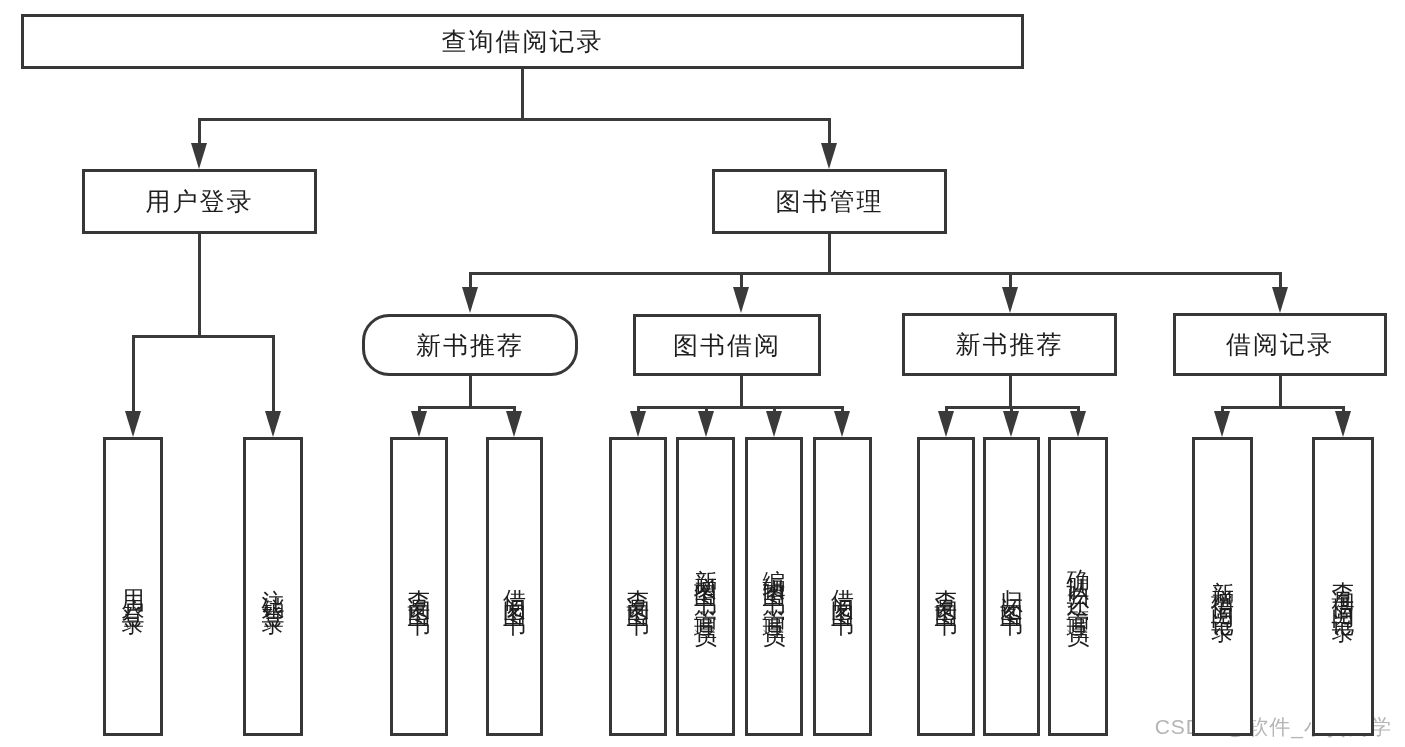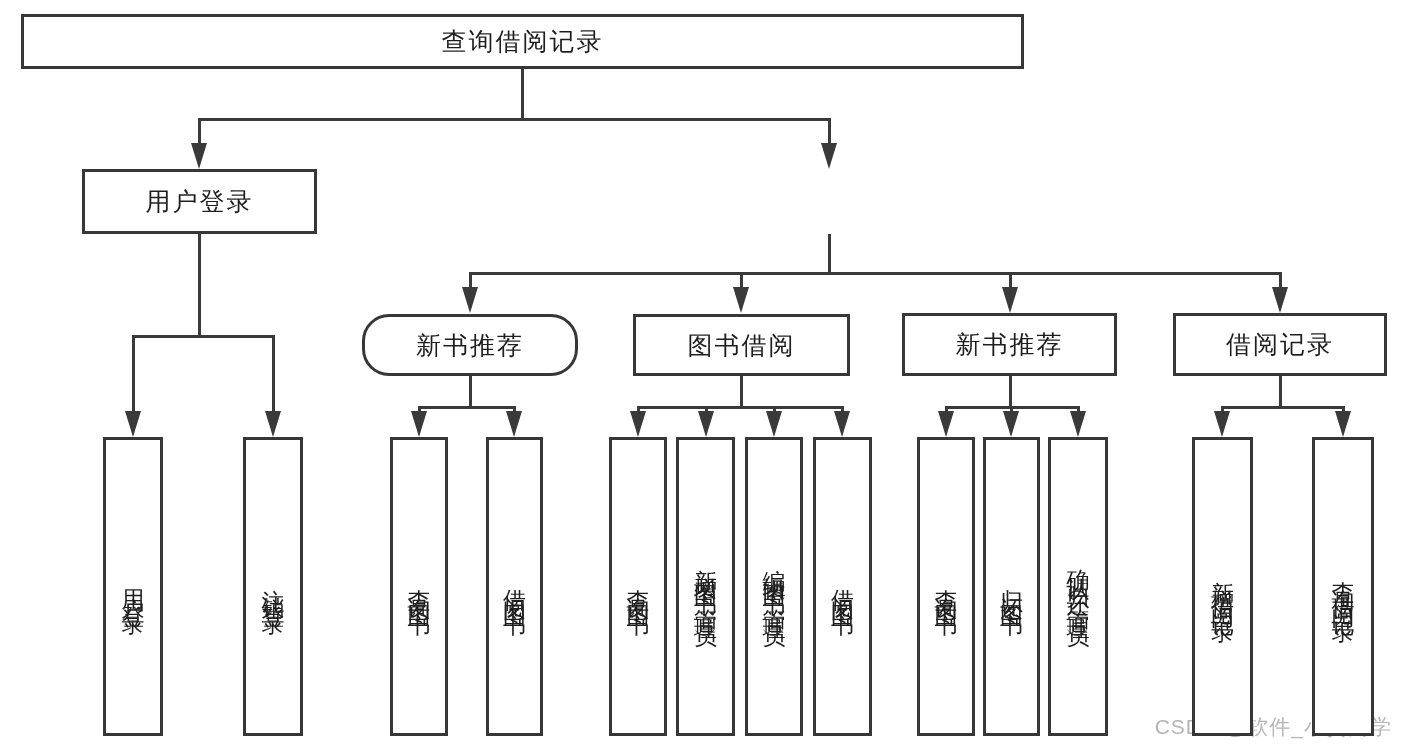--- a/index.html
+++ b/index.html
@@ -116,24 +116,27 @@
     <div class="line" style="left: 1220.5px; top: 406px; width: 3px; height: 13px;"></div>
     <div class="arrowhead" style="left: 1214px; top: 411px;"></div>
     <div class="line" style="left: 1341.5px; top: 406px; width: 3px; height: 13px;"></div>
     <div class="arrowhead" style="left: 1335px; top: 411px;"></div>
     <div class="node h" style="left: 21px; top: 14px; width: 1003px; height: 55px;">
       <span class="label">查询借阅记录</span>
     </div>
     <div class="node h" style="left: 82px; top: 169px; width: 235px; height: 65px;">
       <span class="label">用户登录</span>
     </div>
+    <div class="node h" style="left: 712px; top: 169px; width: 235px; height: 65px;">
+      <span class="label">图书管理</span>
+    </div>
     <div class="node h" style="left: 362px; top: 314px; width: 216px; height: 62px; border-radius: 27px;">
       <span class="label">新书推荐</span>
     </div>
-    <div class="node h" style="left: 633px; top: 314px; width: 217px; height: 62px;">
+    <div class="node h" style="left: 633px; top: 314px; width: 188px; height: 62px;">
       <span class="label">图书借阅</span>
     </div>
     <div class="node h" style="left: 902px; top: 313px; width: 215px; height: 63px;">
       <span class="label">新书推荐</span>
     </div>
     <div class="node h" style="left: 1173px; top: 313px; width: 214px; height: 63px;">
       <span class="label">借阅记录</span>
     </div>
     <div class="node v" style="left: 103px; top: 437px; width: 60px; height: 299px;">
       <span class="label">用户登录</span>

